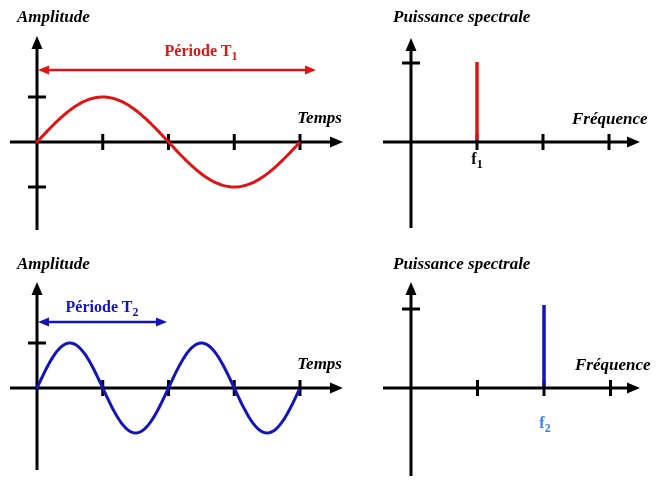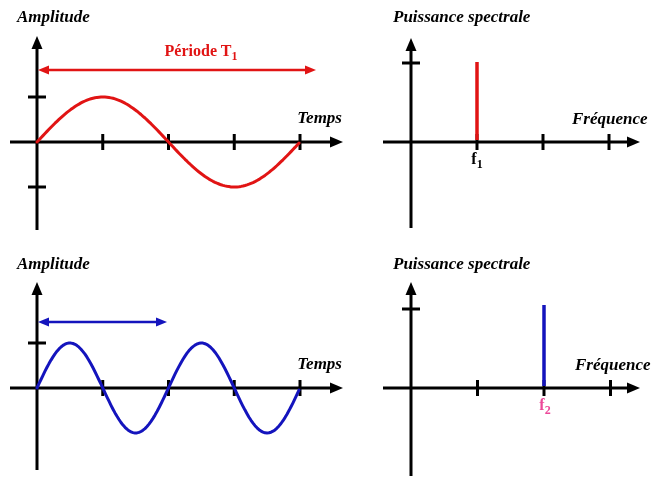--- a/index.html
+++ b/index.html
@@ -78,19 +78,22 @@
   </div>
 
   <div class="lbl ital" style="left:393px;top:8px">Puissance spectrale</div>
   <div class="lbl ital" style="left:572px;top:110px">Fréquence</div>
   <div class="lbl annot" style="left: 458px; top: 151px; width: 38px; color: #000000;">
     <span>f</span><sub>1</sub>
   </div>
 
   <div class="lbl ital" style="left:17px;top:255px">Amplitude</div>
   <div class="lbl ital" style="left:280px;top:355px;width:62px;text-align:right">Temps</div>
+  <div class="lbl annot" style="left: 22px; top: 299px; width: 160px; color: rgb(20, 20, 189);">
+    <span>Période T</span><sub>2</sub>
+  </div>
 
   <div class="lbl ital" style="left:393px;top:255px">Puissance spectrale</div>
   <div class="lbl ital" style="left:575px;top:356px">Fréquence</div>
-  <div class="lbl annot" style="left: 526px; top: 397px; width: 38px; color: #ec4899;">
+  <div class="lbl annot" style="left: 526px; top: 415px; width: 38px; color: #3b82f6;">
     <span>f</span><sub>2</sub>
   </div>
 </div>
 
 </body></html>

